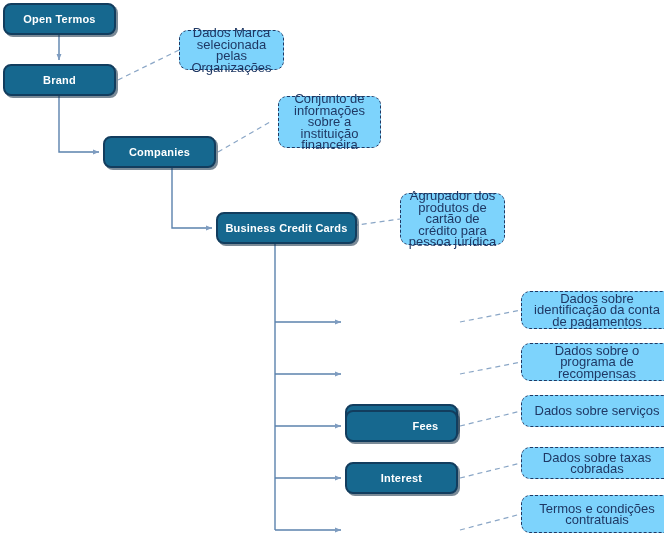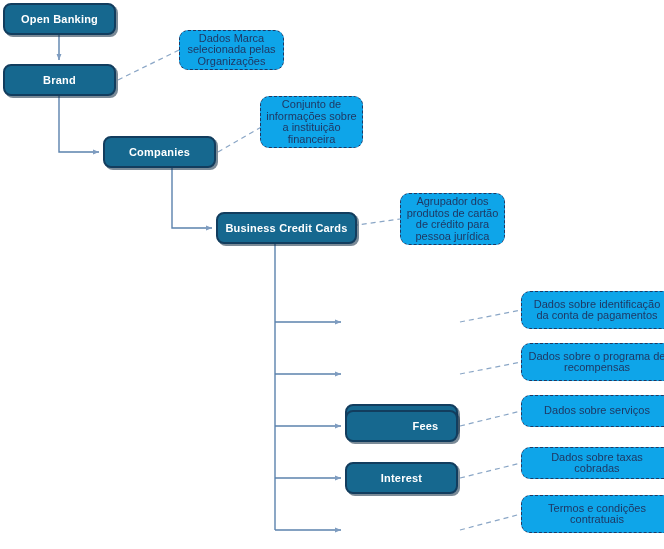--- a/index.html
+++ b/index.html
@@ -29,26 +29,26 @@
     letter-spacing:.2px;
     text-align:center;
     z-index:3;
     user-select:none;
   }
 
   
   .note{
     position:absolute;
     box-sizing:border-box;
-    background:#0ea5e9;
+    background:#7dd3fc;
     border:1px dashed #1f3864;
     border-radius:9px;
     display:flex;align-items:center;justify-content:center;
     color:#1f3864;
-    font-size:11px;
+    font-size:13px;
     line-height:11.5px;
     text-align:center;
     padding:3px 5px;
     z-index:3;
   }
 </style>
 </head>
 <body>
 
 <div id="stage">
@@ -82,30 +82,30 @@
       <path d="M218,152 L270,122"></path>
       <path d="M335,228 L400,219"></path>
       <path d="M460,322 L521,310"></path>
       <path d="M460,374 L521,362"></path>
       <path d="M460,426 L521,411"></path>
       <path d="M460,478 L521,463"></path>
       <path d="M460,530 L521,514"></path>
     </g>
   </svg>
 
-  <div class="node" style="left: 3px; top: 3px; width: 113px; height: 32px; background: rgb(22, 104, 143); border-color: rgb(18, 61, 94); color: rgb(255, 255, 255);">Open Banking</div>
+  <div class="node" style="left: 3px; top: 3px; width: 113px; height: 32px; background: rgb(22, 104, 143); border-color: rgb(18, 61, 94); color: rgb(255, 255, 255);">Open Termos</div>
   <div class="node" style="left: 3px; top: 64px; width: 113px; height: 32px; background: rgb(22, 104, 143); border-color: rgb(18, 61, 94); color: rgb(255, 255, 255);">Brand</div>
   <div class="node" style="left: 103px; top: 136px; width: 113px; height: 32px; background: rgb(22, 104, 143); border-color: rgb(18, 61, 94); color: rgb(255, 255, 255);">Companies</div>
   <div class="node" style="left: 216px; top: 212px; width: 141px; height: 32px; background: rgb(22, 104, 143); border-color: rgb(18, 61, 94); color: rgb(255, 255, 255);">Business Credit Cards</div>
   <div class="node" style="left: 345px; top: 358px; width: 113px; height: 32px; background: rgb(22, 104, 143); border-color: rgb(18, 61, 94); color: rgb(255, 255, 255); margin-top: 46px;">Rewards Program</div>
   <div class="node" style="left: 345px; top: 410px; width: 113px; height: 32px; background: rgb(22, 104, 143); border-color: rgb(18, 61, 94); color: rgb(255, 255, 255); padding-left: 48px;">Fees</div>
   <div class="node" style="left: 345px; top: 462px; width: 113px; height: 32px; background: rgb(22, 104, 143); border-color: rgb(18, 61, 94); color: rgb(255, 255, 255);">Interest</div>
 
   <div class="note" style="left: 179px; top: 30px; width: 105px; height: 40px; border-color: rgb(31, 56, 100); color: rgb(31, 56, 100);">Dados Marca selecionada pelas Organizações</div>
-  <div class="note" style="left: 260px; top: 96px; width: 103px; height: 52px; border-color: rgb(31, 56, 100); color: rgb(31, 56, 100);">Conjunto de informações sobre a instituição financeira</div>
+  <div class="note" style="left: 278px; top: 96px; width: 103px; height: 52px; border-color: rgb(31, 56, 100); color: rgb(31, 56, 100);">Conjunto de informações sobre a instituição financeira</div>
   <div class="note" style="left: 400px; top: 193px; width: 105px; height: 52px; border-color: rgb(31, 56, 100); color: rgb(31, 56, 100);">Agrupador dos produtos de cartão de crédito para pessoa jurídica</div>
   <div class="note" style="left: 521px; top: 291px; width: 152px; height: 38px; border-color: rgb(31, 56, 100); color: rgb(31, 56, 100);">Dados sobre identificação da conta de pagamentos</div>
   <div class="note" style="left: 521px; top: 343px; width: 152px; height: 38px; border-color: rgb(31, 56, 100); color: rgb(31, 56, 100);">Dados sobre o programa de recompensas</div>
   <div class="note" style="left: 521px; top: 395px; width: 152px; height: 32px; border-color: rgb(31, 56, 100); color: rgb(31, 56, 100);">Dados sobre serviços</div>
   <div class="note" style="left: 521px; top: 447px; width: 152px; height: 32px; border-color: rgb(31, 56, 100); color: rgb(31, 56, 100);">Dados sobre taxas cobradas</div>
   <div class="note" style="left: 521px; top: 495px; width: 152px; height: 38px; border-color: rgb(31, 56, 100); color: rgb(31, 56, 100);">Termos e condições contratuais</div>
 
 </div>
 
 </body></html>

